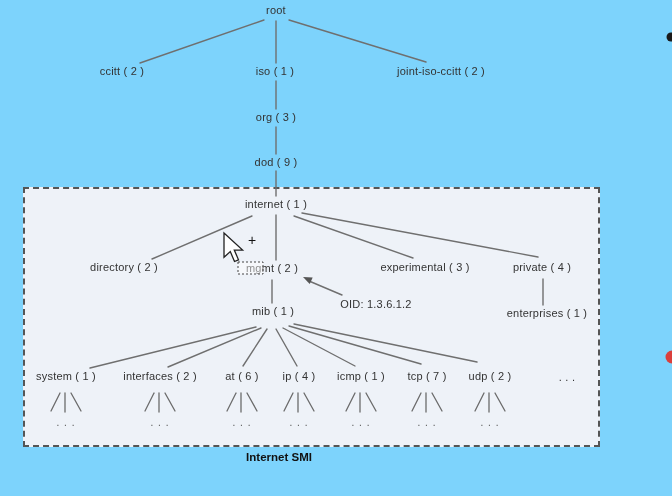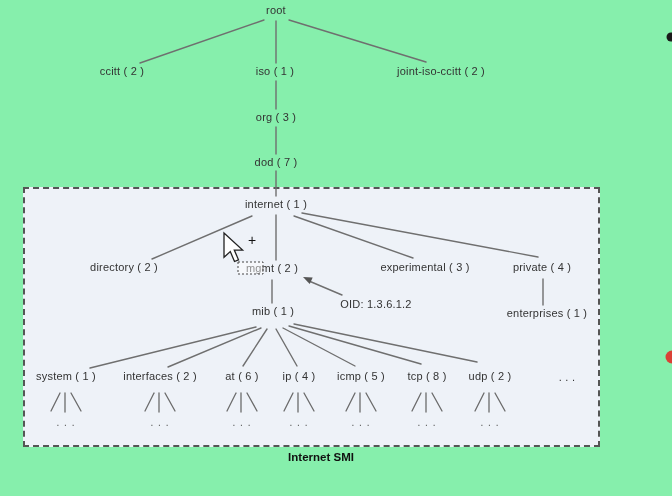--- a/index.html
+++ b/index.html
@@ -1,20 +1,20 @@
 <!DOCTYPE html>
 <html><head>
 <meta charset="utf-8">
 <style>
   html,body{margin:0;padding:0;background:#ffffff;}
   #stage{
     position:relative;
     width:672px;height:496px;
     overflow:hidden;
-    background:#86efac;
+    background:#7dd3fc;
     font-family:"Liberation Sans","DejaVu Sans",sans-serif;
   }
   #smi-box{
     position:absolute;
     left:23px;top:187px;
     width:577px;height:260px;
     background:#eef2f8;
     border:2px dashed #555555;
     box-sizing:border-box;
   }
@@ -34,54 +34,53 @@
     color:#555555;
     letter-spacing:1px;
   }
   .smi-label{
     position:absolute;
     transform:translateX(-50%);
     white-space:nowrap;
     font-size:11.5px;
     font-weight:bold;
     color:#111111;
-    margin-left:42px;
   }
   #edges{position:absolute;left:0;top:0;pointer-events:none;}
   #edges line{stroke:#6f6f6f;stroke-width:1.4;stroke-linecap:round;}
   #edges .glyph line{stroke:#6b6b6b;stroke-width:1.3;}
 </style>
 </head>
 <body>
 
 <div id="stage">
 
   <div id="smi-box"></div>
 
   <span class="node" style="left:276px;top:4px">root</span>
   <span class="node" style="left:122px;top:65px">ccitt ( 2 )</span>
   <span class="node" style="left:275px;top:65px">iso ( 1 )</span>
   <span class="node" style="left:441px;top:65px">joint-iso-ccitt ( 2 )</span>
   <span class="node" style="left:276px;top:111px">org ( 3 )</span>
-  <span class="node" style="left:276px;top:156px">dod ( 7 )</span>
+  <span class="node" style="left:276px;top:156px">dod ( 9 )</span>
   <span class="node" style="left:276px;top:198px">internet ( 1 )</span>
   <span class="node" style="left:124px;top:261px">directory ( 2 )</span>
   <span class="node" style="left:272px;top:262px">mgmt ( 2 )</span>
   <span class="node" style="left:425px;top:261px">experimental ( 3 )</span>
   <span class="node" style="left:542px;top:261px">private ( 4 )</span>
   <span class="node" style="left:376px;top:298px">OID: 1.3.6.1.2</span>
   <span class="node" style="left:547px;top:307px">enterprises ( 1 )</span>
   <span class="node" style="left:273px;top:305px">mib ( 1 )</span>
 
   <span class="node" style="left:66px;top:370px">system ( 1 )</span>
   <span class="node" style="left:160px;top:370px">interfaces ( 2 )</span>
   <span class="node" style="left:242px;top:370px">at ( 6 )</span>
   <span class="node" style="left:299px;top:370px">ip ( 4 )</span>
-  <span class="node" style="left:361px;top:370px">icmp ( 5 )</span>
-  <span class="node" style="left:427px;top:370px">tcp ( 8 )</span>
+  <span class="node" style="left:361px;top:370px">icmp ( 1 )</span>
+  <span class="node" style="left:427px;top:370px">tcp ( 7 )</span>
   <span class="node" style="left:490px;top:370px">udp ( 2 )</span>
   <span class="node" style="left:567px;top:371px">. . .</span>
 
   <span class="ellipsis" style="left:66px;top:417px">. . .</span>
   <span class="ellipsis" style="left:160px;top:417px">. . .</span>
   <span class="ellipsis" style="left:242px;top:417px">. . .</span>
   <span class="ellipsis" style="left:299px;top:417px">. . .</span>
   <span class="ellipsis" style="left:361px;top:417px">. . .</span>
   <span class="ellipsis" style="left:427px;top:417px">. . .</span>
   <span class="ellipsis" style="left:490px;top:417px">. . .</span>

